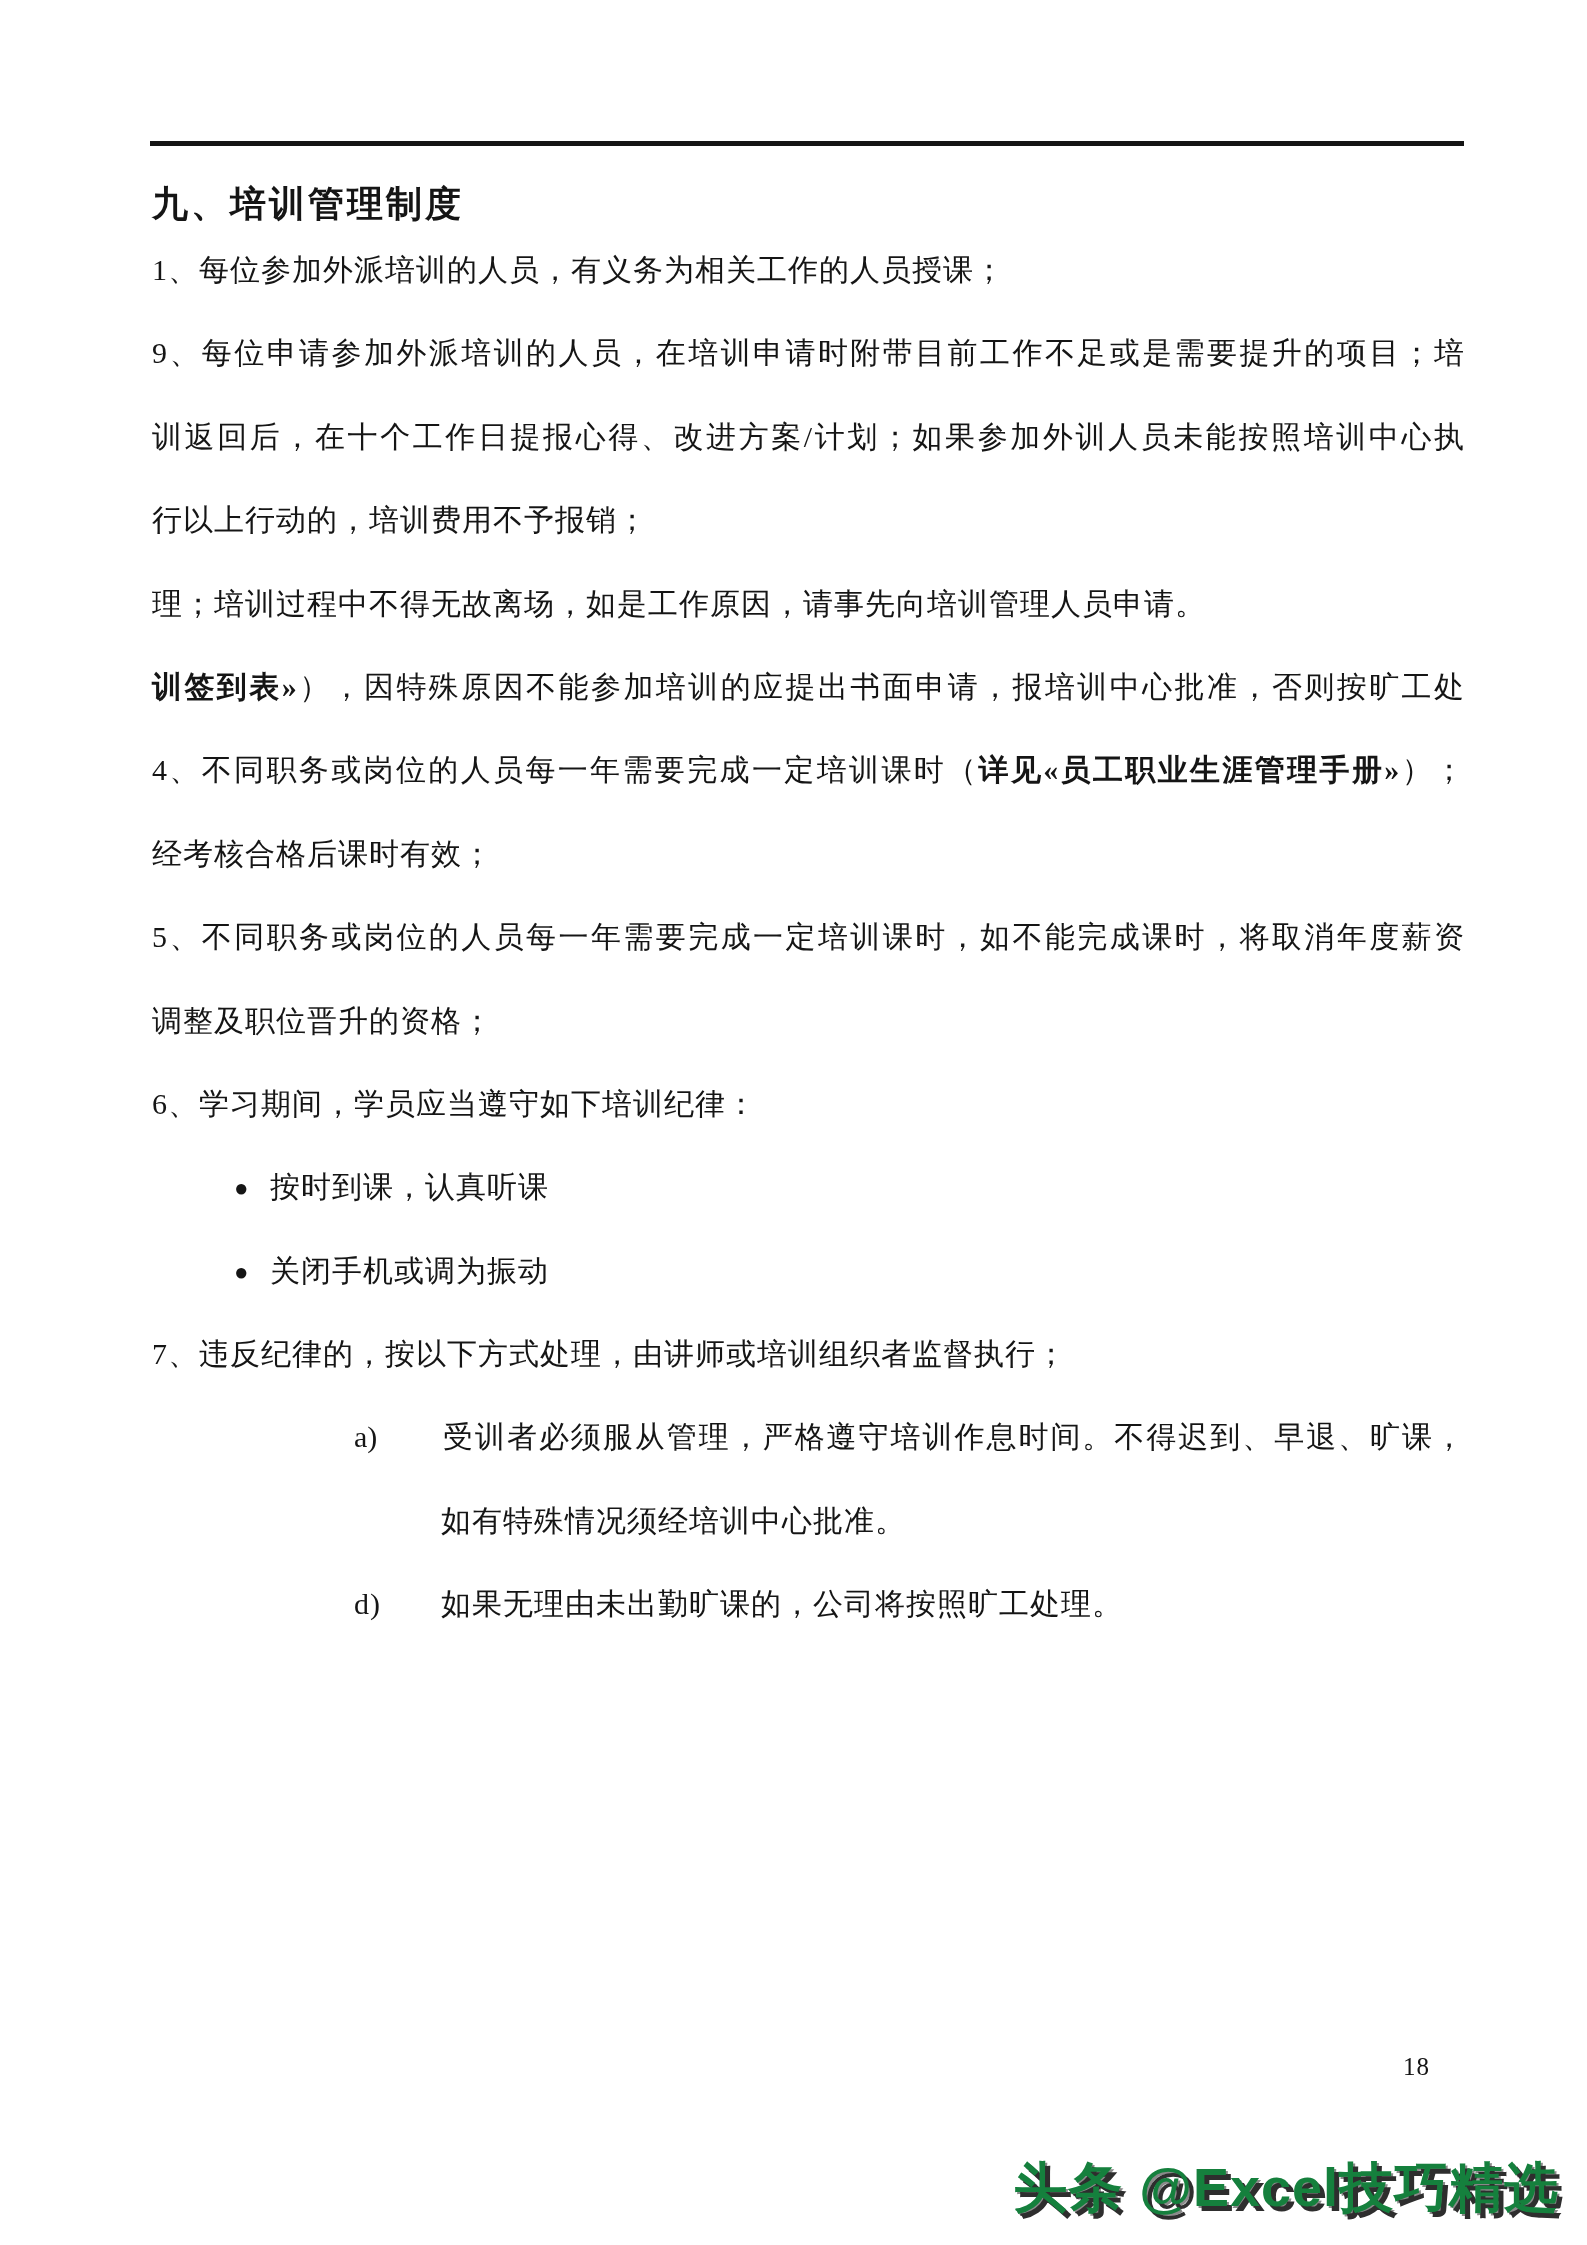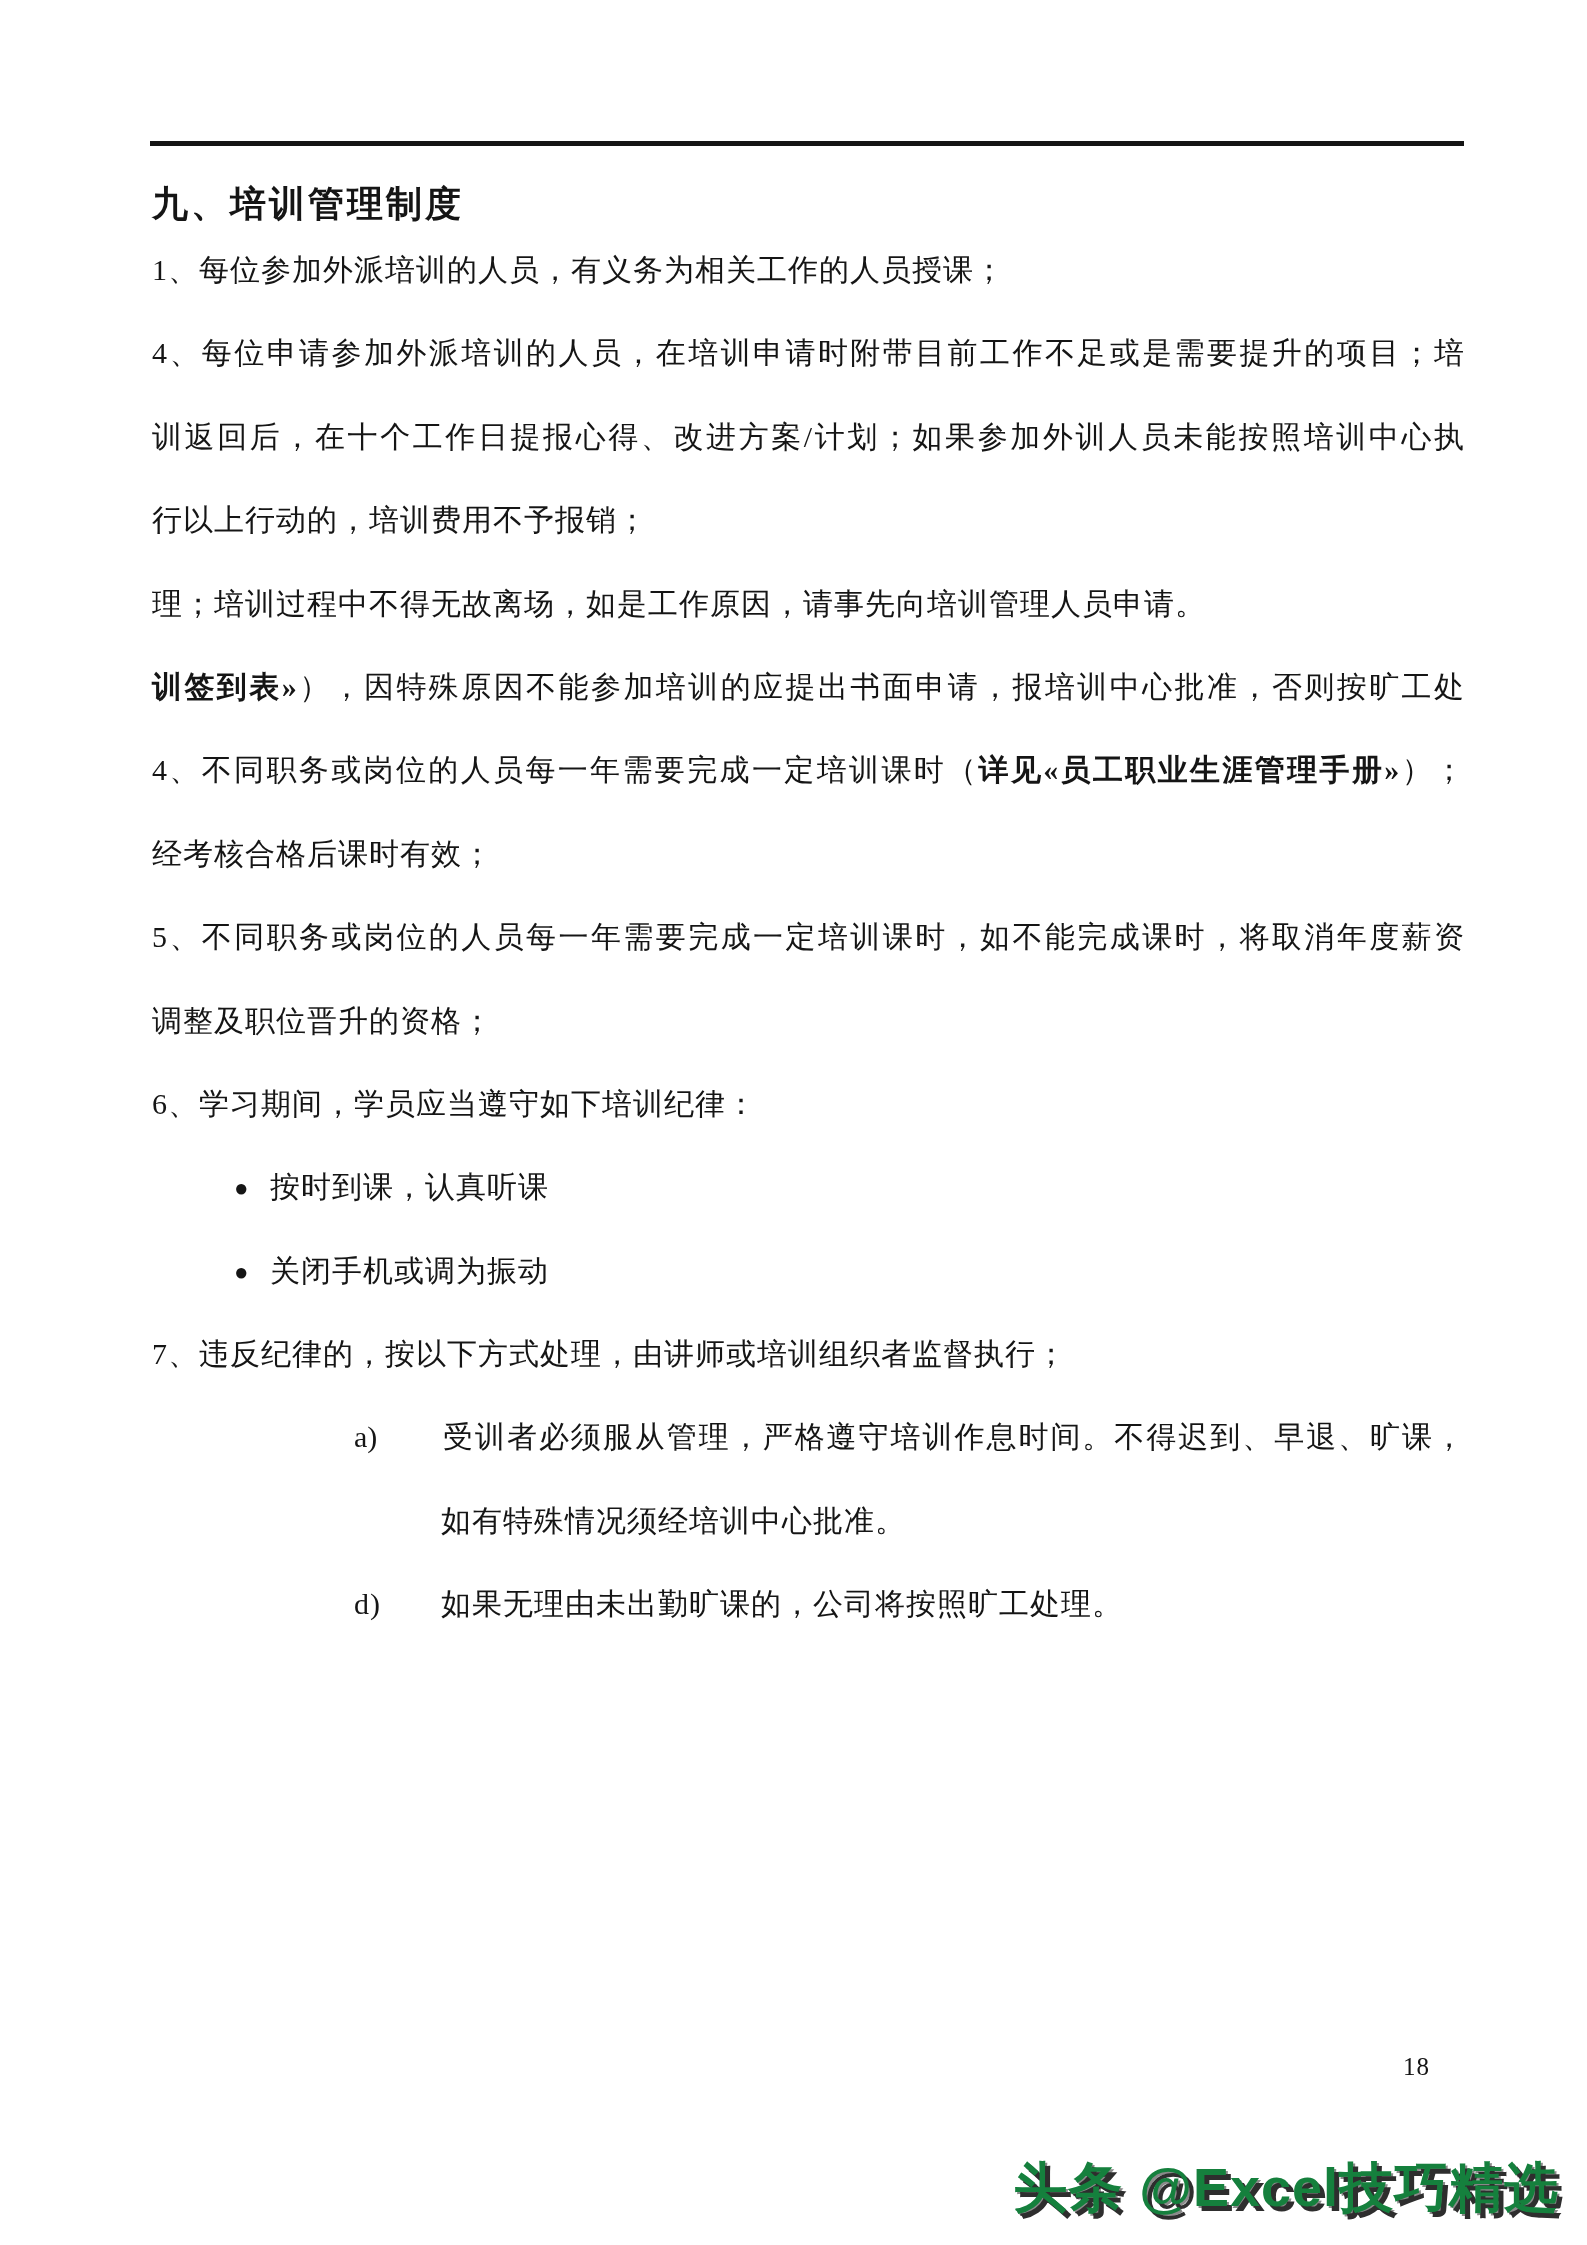--- a/index.html
+++ b/index.html
@@ -61,21 +61,21 @@
 <div class="page">
 
   <div class="rule"></div>
 
   <div class="heading">九、培训管理制度</div>
 
   <div class="content">
 
     <div class="line"><span>1、每位参加外派培训的人员，有义务为相关工作的人员授课；</span></div>
 
-    <div class="line fill"><span>4、每位申请参加外派培训的人员，在培训申请时附带目前工作不足或是需要提升的项目；培</span></div>
+    <div class="line fill"><span>9、每位申请参加外派培训的人员，在培训申请时附带目前工作不足或是需要提升的项目；培</span></div>
 
     <div class="line fill"><span>训返回后，在十个工作日提报心得、改进方案/计划；如果参加外训人员未能按照培训中心执</span></div>
 
     <div class="line"><span>行以上行动的，培训费用不予报销；</span></div>
 
 
     <div class="line"><span>理；培训过程中不得无故离场，如是工作原因，请事先向培训管理人员申请。</span></div>
 
     <div class="line fill"><span class="b">训签到表»</span><span>），因特殊原因不能参加培训的应提出书面申请，报培训中心批准，否则按旷工处</span></div>
 

